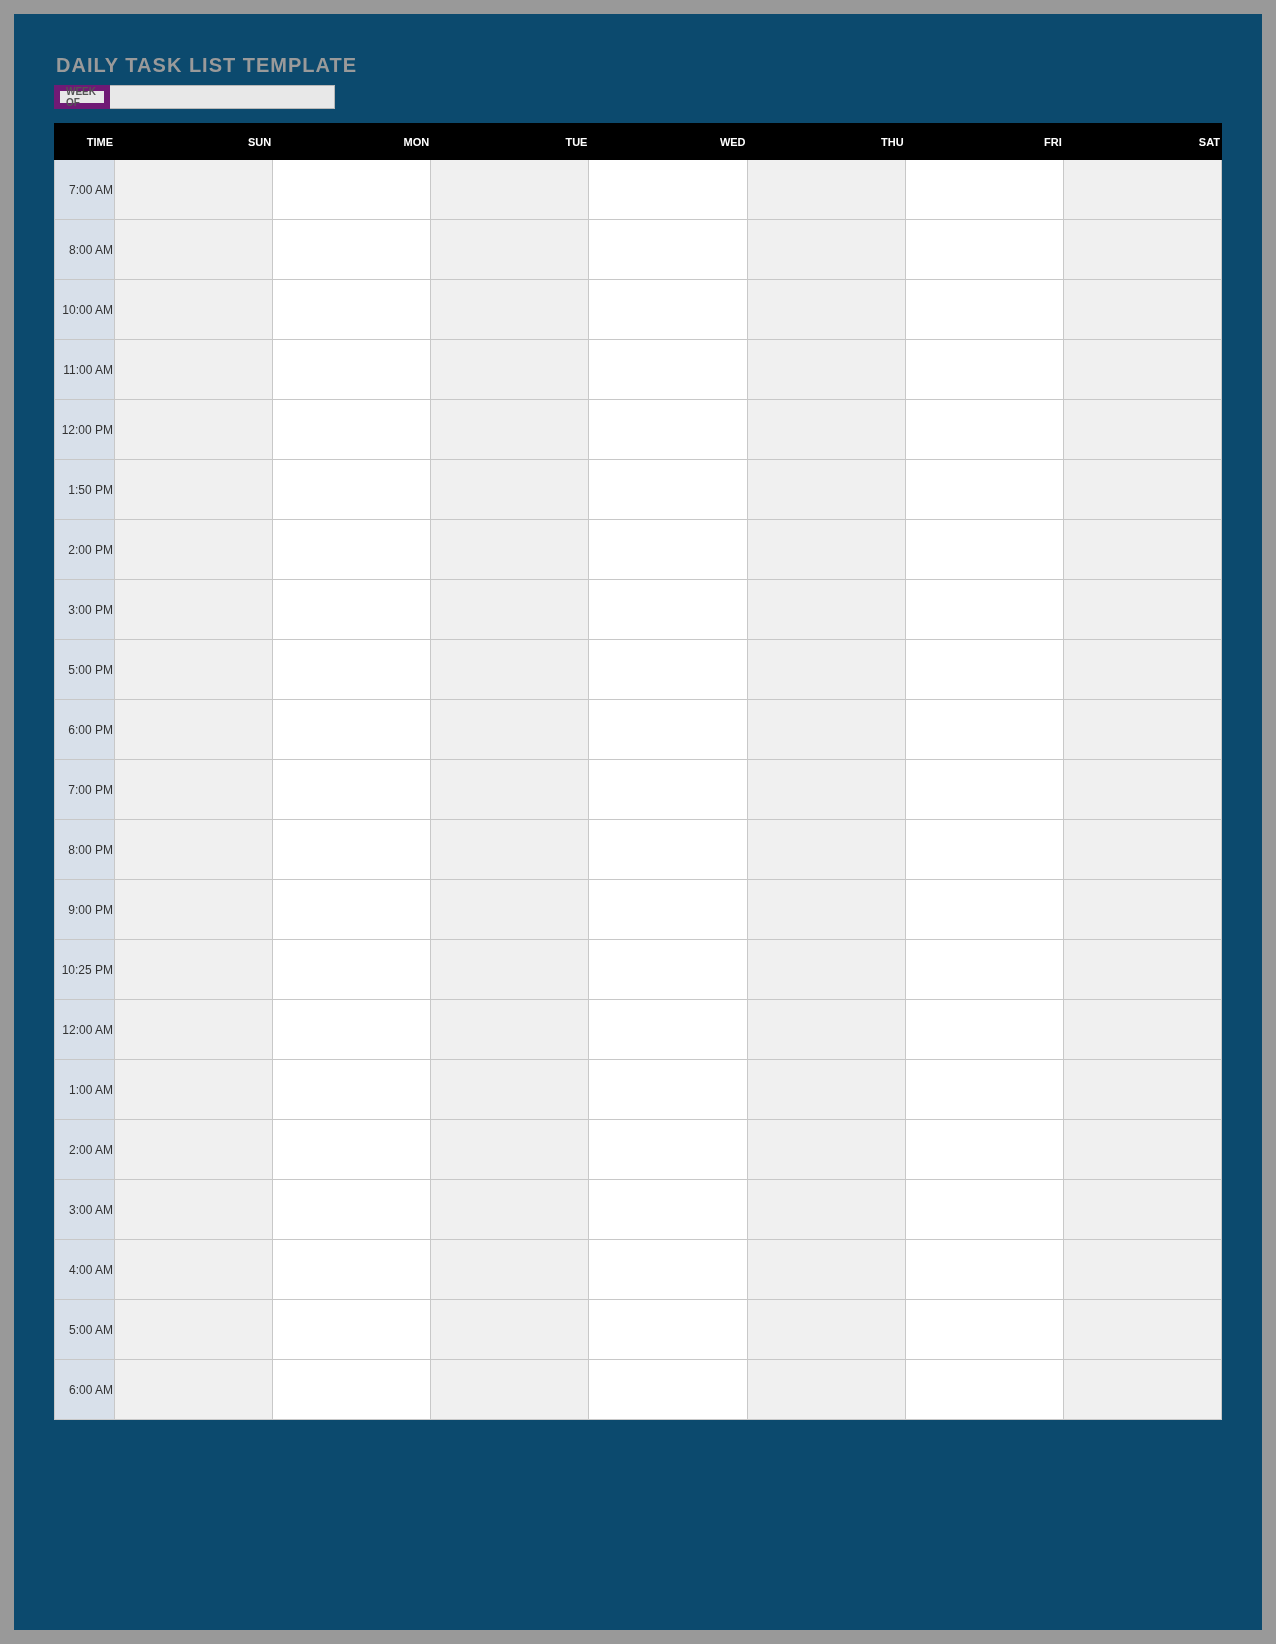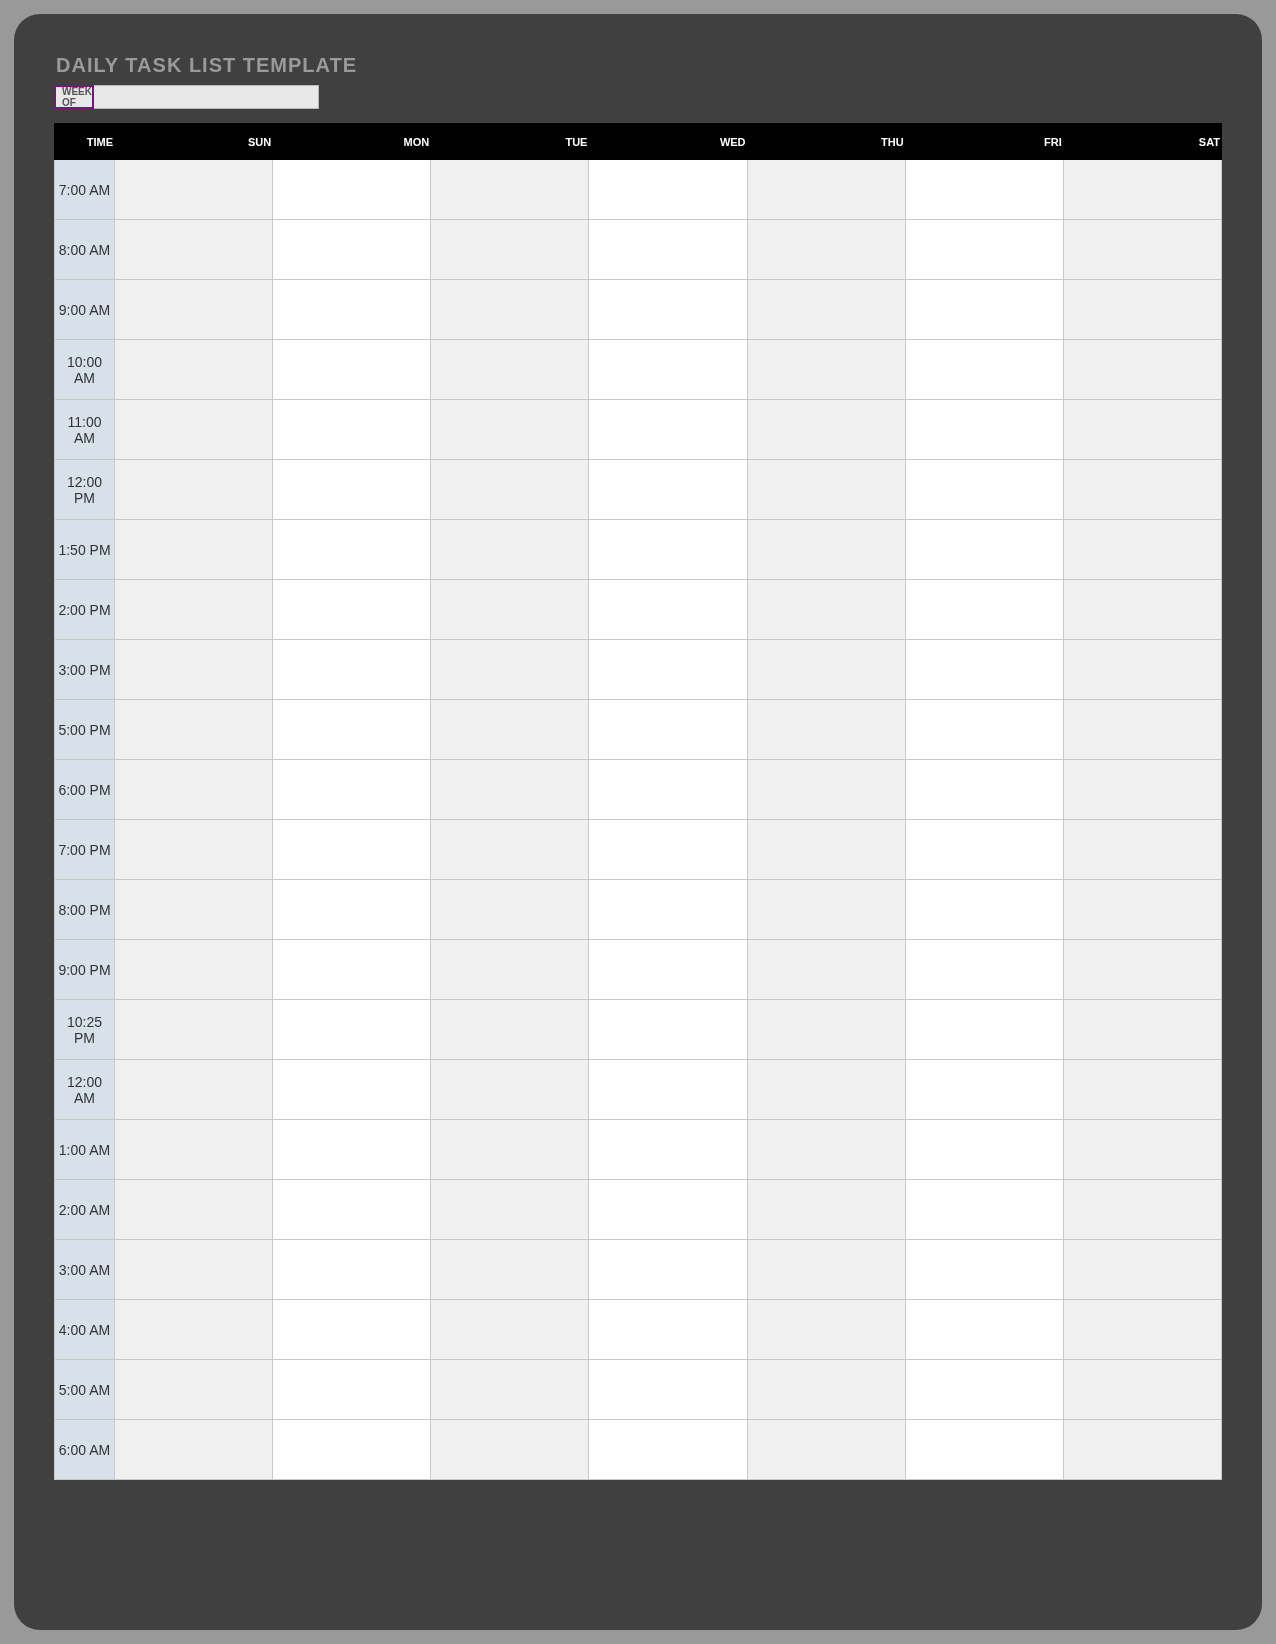--- a/index.html
+++ b/index.html
@@ -3,42 +3,41 @@
 <meta charset="utf-8">
 <style>
   * { box-sizing: border-box; }
   body {
     margin: 0;
     background: #999;
     font-family: Arial, Helvetica, sans-serif;
     padding: 14px;
   }
   .page {
-    background: #404040;
+    background: #0c4a6e;
     width: 1248px;
     height: 1616px;
     margin: 0 auto;
     padding: 40px 40px 40px 40px;
-    border-radius: 26px;
   }
   .title {
     font-size: 20px;
     font-weight: bold;
     letter-spacing: 1px;
     color: #9a9a9a;
     margin: 0 0 8px 2px;
   }
   .weekof-row {
     display: flex;
     margin-bottom: 14px;
   }
   .weekof-label {
-    width: 40px;
+    width: 56px;
     height: 24px;
-    border: 2px solid #701a75;
+    border: 6px solid #701a75;
     background: #e8e8e8;
     font-size: 10px;
     font-weight: bold;
     color: #555;
     display: flex;
     align-items: center;
     padding-left: 6px;
   }
   .weekof-input {
     width: 225px;
@@ -68,21 +67,22 @@
     border: 1px solid #c8c8c8;
     height: 60px;
     font-size: 10px;
     color: #333;
     text-align: center;
     vertical-align: middle;
   }
   table.schedule td.time-cell {
     background: #d8e0ea;
     width: 60px;
-    font-size: 14px;
+    font-size: 12px;
+    text-align: right;
   }
   table.schedule td.day-cell.shaded {
     background: #f0f0f0;
   }
   table.schedule td.day-cell.white {
     background: #fff;
   }
 </style>
 </head>
 <body>
@@ -124,30 +124,20 @@
           <td class="time-cell">8:00 AM</td>
           <td class="day-cell shaded"></td>
           <td class="day-cell white"></td>
           <td class="day-cell shaded"></td>
           <td class="day-cell white"></td>
           <td class="day-cell shaded"></td>
           <td class="day-cell white"></td>
           <td class="day-cell shaded"></td>
         </tr>
         <tr>
-          <td class="time-cell">9:00 AM</td>
-          <td class="day-cell shaded"></td>
-          <td class="day-cell white"></td>
-          <td class="day-cell shaded"></td>
-          <td class="day-cell white"></td>
-          <td class="day-cell shaded"></td>
-          <td class="day-cell white"></td>
-          <td class="day-cell shaded"></td>
-        </tr>
-        <tr>
           <td class="time-cell">10:00 AM</td>
           <td class="day-cell shaded"></td>
           <td class="day-cell white"></td>
           <td class="day-cell shaded"></td>
           <td class="day-cell white"></td>
           <td class="day-cell shaded"></td>
           <td class="day-cell white"></td>
           <td class="day-cell shaded"></td>
         </tr>
         <tr>

